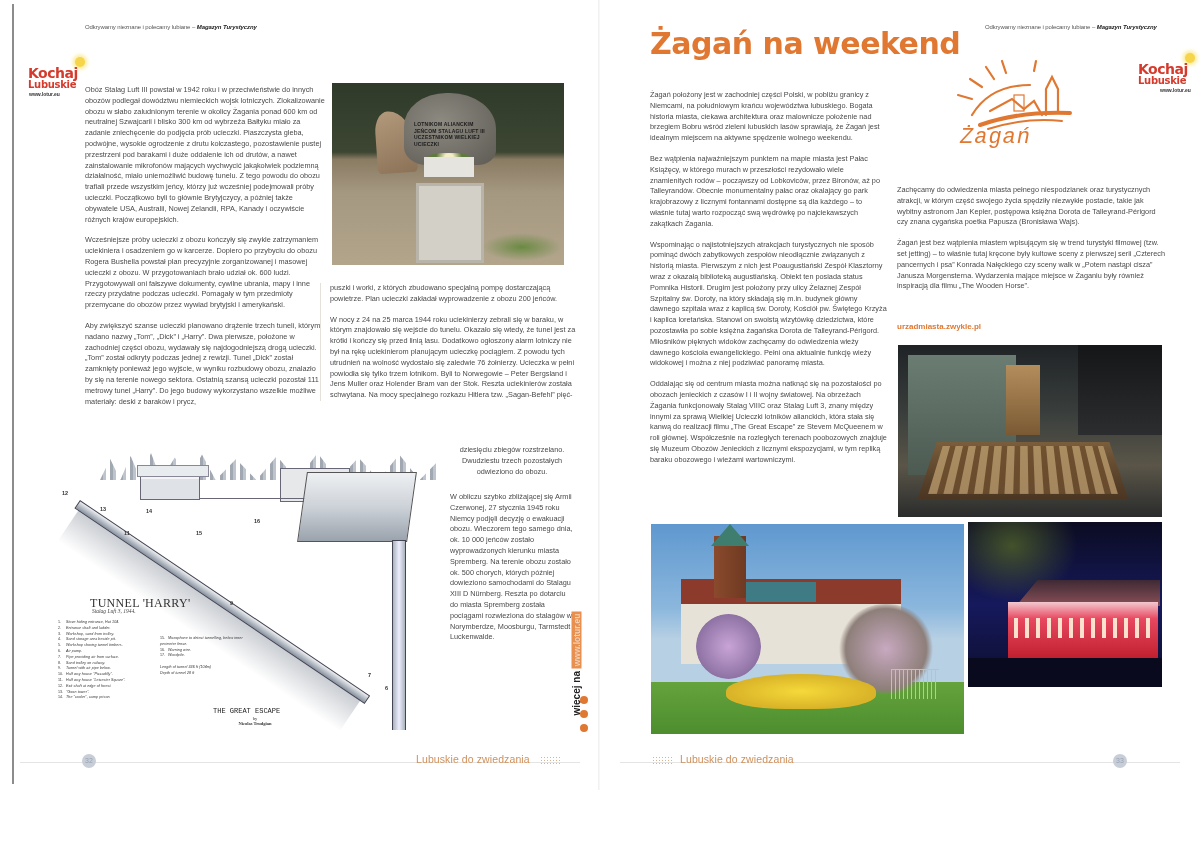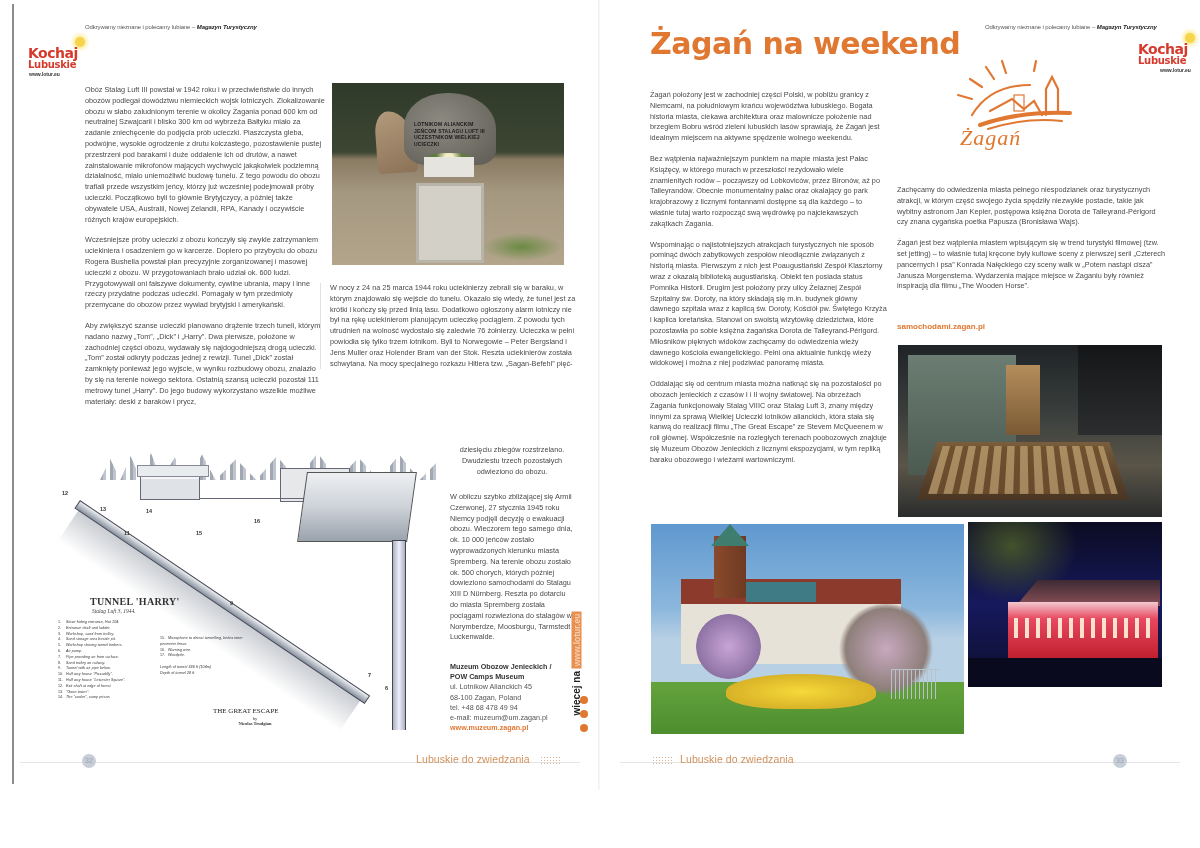--- a/index.html
+++ b/index.html
@@ -11,21 +11,21 @@
   .page-left { left: 0; width: 600px; }
   .page-right { left: 600px; width: 600px; }
   .gutter { position: absolute; left: 598px; top: 0; width: 4px; height: 790px; background: linear-gradient(90deg, #eee, #fafafa, #eee); }
   .scan-edge-top { position: absolute; left: 0; top: 0; width: 1200px; height: 4px; background: linear-gradient(90deg,#777 0,#bbb 40%,#e9eef2 60%,#e9eef2 100%); }
   .scan-edge-left { position: absolute; left: 12px; top: 4px; width: 2px; height: 780px; background: #8c8c8c; }
   .below-area { position: absolute; left: 0; top: 790px; width: 1200px; height: 58px; background: #ffffff; }
 
   .header-strap { position: absolute; font-size: 6px; color: #555; letter-spacing: -0.1px; white-space: nowrap; }
   .header-strap b { color: #222; font-style: italic; }
 
-  .logo { position: absolute; width: 58px; height: 40px; }
+  .logo { position: absolute; width: 58px; height: 40px; margin-top: 20px; }
   .logo .l1 { position: absolute; left: 0; top: 2px; font-family: "DejaVu Sans", sans-serif; font-weight: bold; font-size: 14px; color: #d63a2c; letter-spacing: -0.5px; line-height: 14px; }
   .logo .l2 { position: absolute; left: 0; top: 16px; font-family: "DejaVu Sans", sans-serif; font-weight: bold; font-size: 10px; color: #d63a2c; line-height: 10px; letter-spacing: -0.3px; }
   .logo .l3 { position: absolute; left: 1px; top: 27px; font-size: 5px; color: #333; font-weight: bold; }
   .logo .sun { position: absolute; left: 47px; top: -7px; width: 10px; height: 10px; border-radius: 50%; background: #f7d54a; box-shadow: 0 0 4px 2px #fbe98c; }
 
   .title { position: absolute; font-family: "DejaVu Sans", sans-serif; font-weight: bold; color: #e07832; letter-spacing: -0.5px; white-space: nowrap; }
 
   .body-text { position: absolute; font-size: 7.3px; line-height: 10.8px; color: #4a4a4a; text-align: left; }
   .body-text p { margin-bottom: 10px; }
 
@@ -45,43 +45,43 @@
   .drawing .hut1 { position: absolute; left: 100px; top: 20px; width: 60px; height: 30px; background: linear-gradient(180deg,#f4f4f4 0 30%, #dfe2e6 30%); border: 1px solid #667; }
   .drawing .hut1::before { content: ""; position: absolute; left: -4px; top: -6px; width: 70px; height: 10px; background: #e9ecef; border: 1px solid #889; }
   .drawing .hut2 { position: absolute; left: 240px; top: 18px; width: 70px; height: 34px; background: #e6e8ea; border: 1px solid #667; }
   .drawing .barrack { position: absolute; left: 262px; top: 22px; width: 110px; height: 70px; background: linear-gradient(180deg,#eef0f2 0,#cdd2d8 50%,#9aa2ac 100%); border: 1px solid #555; transform: skewX(-8deg); }
   .drawing .shaft { position: absolute; left: 352px; top: 90px; width: 14px; height: 200px; background: linear-gradient(90deg,#aab2bc,#eef,#aab2bc); border: 1px solid #445; }
   .drawing .tunnel { position: absolute; left: 40px; top: 50px; width: 350px; height: 10px; background: linear-gradient(180deg,#eef0f2,#8892a0); border: 1px solid #445; transform-origin: left top; transform: rotate(34deg); }
   .drawing .tunnel-shade { position: absolute; left: 40px; top: 58px; width: 340px; height: 40px; background: linear-gradient(180deg, rgba(90,100,115,0.35), transparent); transform-origin: left top; transform: rotate(34deg); }
   .drawing .fence { position: absolute; left: 160px; top: 48px; width: 180px; height: 1px; background: #667; }
   .num { position: absolute; font-size: 5.5px; color: #333; font-weight: bold; }
 
-  .tunnel-title { position: absolute; font-family: "Liberation Serif", serif; font-size: 10px; color: #333; letter-spacing: 0.3px; font-weight: bold; }
+  .tunnel-title { position: absolute; font-family: "Liberation Serif", serif; font-size: 12px; color: #333; letter-spacing: 0.3px; font-weight: normal; }
   .tunnel-sub { position: absolute; font-family: "Liberation Serif", serif; font-size: 5.5px; font-style: italic; color: #444; }
   .legend-list { position: absolute; font-size: 3.6px; line-height: 5.8px; color: #333; font-style: italic; letter-spacing: 0.1px; }
   .legend-list .n { font-style: normal; display: inline-block; width: 8px; }
-  .caption-title { position: absolute; font-family: Liberation Serif, serif; font-size: 7px; color: #222; }
+  .caption-title { position: absolute; font-family: Liberation Mono, monospace; font-size: 7px; color: #222; }
   .caption-by { position: absolute; font-family: "Liberation Serif", serif; font-size: 4.5px; color: #333; text-align: center; }
 
   .info-box { position: absolute; font-size: 7.2px; line-height: 10.2px; color: #555; }
   .info-box .name { font-weight: bold; color: #333; }
   .info-box .url { font-weight: bold; color: #e07832; }
 
   .more-vertical { position: absolute; left: 576px; top: 550px; width: 16px; height: 190px; }
   .more-vertical .txt { position: absolute; left: -80px; top: 80px; width: 160px; transform: rotate(-90deg); transform-origin: center; font-size: 10px; font-weight: bold; color: #222; white-space: nowrap; }
   .more-vertical .txt .hl { background: #e8904f; color: #f7d2b5; padding: 0 2px; font-size: 8.5px; }
   .dot { position: absolute; width: 8px; height: 8px; border-radius: 50%; background: #e07832; left: 4px; }
 
   .footer-line { position: absolute; height: 1px; background: #e4e4e4; }
   .footer-text { position: absolute; font-size: 10.5px; color: #d0915c; letter-spacing: 0.1px; white-space: nowrap; }
   .footer-dots { position: absolute; width: 20px; height: 9px; background-image: radial-gradient(circle, #d8b291 0.7px, transparent 0.9px); background-size: 3px 3px; }
   .page-num { position: absolute; width: 14px; height: 14px; border-radius: 50%; background: #c8ced8; color: #9aa2b0; font-size: 7px; text-align: center; line-height: 14px; }
 
   .zagan-logo { position: absolute; left: 950px; top: 55px; width: 130px; height: 110px; }
-  .zagan-logo .word { position: absolute; left: 10px; top: 70px; font-family: Liberation Serif, serif; font-style: italic; font-size: 22px; color: #e07832; letter-spacing: 1px; }
+  .zagan-logo .word { position: absolute; left: 10px; top: 70px; font-family: Liberation Mono, monospace; font-style: italic; font-size: 22px; color: #e07832; letter-spacing: 1px; }
 
   .link { position: absolute; font-size: 8px; font-weight: bold; color: #e07832; }
 
   .museum-photo { background: linear-gradient(180deg,#1f2326 0%, #3a3f3d 40%, #5a5548 70%, #2a2c2c 100%); }
   .museum-photo .wall { position: absolute; left: 10px; top: 10px; width: 108px; height: 120px; background: linear-gradient(180deg,#6b7d72,#4c5a52); }
   .museum-photo .door { position: absolute; left: 108px; top: 20px; width: 34px; height: 70px; background: linear-gradient(180deg,#b48d5c,#7a5a34); }
   .museum-photo .model { position: absolute; left: 30px; top: 88px; width: 190px; height: 70px; background: linear-gradient(180deg,#7a5e3c,#4a3522); transform: perspective(200px) rotateX(35deg); }
   .museum-photo .model::after { content: ""; position: absolute; left: 8px; top: 6px; right: 8px; bottom: 6px; background: repeating-linear-gradient(90deg, #b99a6c 0 8px, #6e4f2e 8px 14px); opacity: 0.8; }
   .museum-photo .rightwall { position: absolute; left: 180px; top: 0; width: 90px; height: 90px; background: linear-gradient(180deg,#141618,#2b2d2f); }
 
@@ -135,20 +135,21 @@
       <div class="stone2"></div>
       <div class="boulder"></div>
       <div class="boulder-text">LOTNIKOM ALIANCKIM JEŃCOM STALAGU LUFT III UCZESTNIKOM WIELKIEJ UCIECZKI</div>
       <div class="flowers"></div>
       <div class="grave-top"></div>
       <div class="grave"></div>
       <div class="grass"></div>
     </div>
 
     <div class="body-text" style="left:320px; top:283px; width:262px; border-left:1px solid #e4e0da; padding-left:9px;">
+      <p>puszki i worki, z których zbudowano specjalną pompę dostarczającą powietrze. Plan ucieczki zakładał wyprowadzenie z obozu 200 jeńców.</p>
       <p style="margin-bottom:0;">W nocy z 24 na 25 marca 1944 roku uciekinierzy zebrali się w baraku, w którym znajdowało się wejście do tunelu. Okazało się wtedy, że tunel jest za krótki i kończy się przed linią lasu. Dodatkowo ogłoszony alarm lotniczy nie był na rękę uciekinierom planującym ucieczkę pociągiem. Z powodu tych utrudnień na wolność wydostało się zaledwie 76 żołnierzy. Ucieczka w pełni powiodła się tylko trzem lotnikom. Byli to Norwegowie – Peter Bergsland i Jens Muller oraz Holender Bram van der Stok. Reszta uciekinierów została schwytana. Na mocy specjalnego rozkazu Hitlera tzw. „Sagan-Befehl” pięć-</p>
     </div>
     <div class="body-text" style="left:452px; top:445px; width:120px;text-align:center;">dziesięciu zbiegów rozstrzelano. Dwudziestu trzech pozostałych odwieziono do obozu.</div>
 
     <div class="body-text" style="left:450px; top:492px; width:125px;">W obliczu szybko zbliżającej się Armii Czerwonej, 27 stycznia 1945 roku Niemcy podjęli decyzję o ewakuacji obozu. Wieczorem tego samego dnia, ok. 10 000 jeńców zostało wyprowadzonych kierunku miasta Spremberg. Na terenie obozu zostało ok. 500 chorych, których później dowieziono samochodami do Stalagu XIII D Nürnberg. Reszta po dotarciu do miasta Spremberg została pociągami rozwieziona do stalagów w Norymberdze, Moosburgu, Tarmstedt i Luckenwalde.</div>
 
     <div class="photo drawing" style="left:40px; top:450px; width:410px; height:280px;">
       <div class="trees"></div>
       <div class="hut1"></div>
       <div class="hut2"></div>
@@ -195,29 +196,20 @@
       <div style="margin-top:6px;">Length of tunnel 336 ft (104m)</div>
       <div>Depth of tunnel 28 ft</div>
     </div>
 
     <div class="caption-title" style="left:213px; top:707px;">THE GREAT ESCAPE</div>
     <div class="caption-by" style="left:225px; top:716px; width:60px;">
       <div>by</div>
       <div style="font-weight:bold;">Nicolas Trudgian</div>
     </div>
 
-    <div class="info-box" style="left:450px; top:662px; width:120px;">
-      <div class="name">Muzeum Obozow Jenieckich /</div>
-      <div class="name">POW Camps Museum</div>
-      <div>ul. Lotnikow Alianckich 45</div>
-      <div>68-100 Zagan, Poland</div>
-      <div>tel. +48 68 478 49 94</div>
-      <div>e-mail: muzeum@um.zagan.pl</div>
-      <div class="url">www.muzeum.zagan.pl</div>
-    </div>
 
     <div class="more-vertical">
       <div class="txt">
         <span>więcej na</span>
         <span class="hl">www.lotur.eu</span>
       </div>
       <span class="dot" style="top:146px;"></span>
       <span class="dot" style="top:160px;"></span>
       <span class="dot" style="top:174px;"></span>
     </div>
@@ -250,21 +242,21 @@
       <p>Bez wątpienia najważniejszym punktem na mapie miasta jest Pałac Książęcy, w którego murach w przeszłości rezydowało wiele znamienitych rodów – począwszy od Lobkoviców, przez Bironów, aż po Talleyrandów. Obecnie monumentalny pałac oraz okalający go park krajobrazowy z licznymi fontannami dostępne są dla każdego – to właśnie tutaj warto rozpocząć swą wędrówkę po najciekawszych zakątkach Żagania.</p>
       <p>Wspominając o najistotniejszych atrakcjach turystycznych nie sposób pominąć dwóch zabytkowych zespołów nieodłącznie związanych z historią miasta. Pierwszym z nich jest Poaugustiański Zespół Klasztorny wraz z okazałą biblioteką augustiańską. Obiekt ten posiada status Pomnika Historii. Drugim jest położony przy ulicy Żelaznej Zespół Szpitalny św. Doroty, na który składają się m.in. budynek główny dawnego szpitala wraz z kaplicą św. Doroty, Kościół pw. Świętego Krzyża i kaplica loretańska. Stanowi on swoistą wizytówkę dziedzictwa, które pozostawiła po sobie księżna żagańska Dorota de Talleyrand-Périgord. Miłośników pięknych widoków zachęcamy do odwiedzenia wieży dawnego kościoła ewangelickiego. Pełni ona aktualnie funkcję wieży widokowej i można z niej podziwiać panoramę miasta.</p>
       <p>Oddalając się od centrum miasta można natknąć się na pozostałości po obozach jenieckich z czasów I i II wojny światowej. Na obrzeżach Żagania funkcjonowały Stalag VIIIC oraz Stalag Luft 3, znany między innymi za sprawą Wielkiej Ucieczki lotników alianckich, która stała się kanwą do realizacji filmu „The Great Escape” ze Stevem McQueenem w roli głównej. Współcześnie na rozległych terenach poobozowych znajduje się Muzeum Obozów Jenieckich z licznymi ekspozycjami, w tym repliką baraku obozowego i wieżami wartowniczymi.</p>
     </div>
 
     <div class="body-text" style="left:297px; top:185px; width:270px;">
       <p>Zachęcamy do odwiedzenia miasta pełnego niespodzianek oraz turystycznych atrakcji, w którym część swojego życia spędziły niezwykłe postacie, takie jak wybitny astronom Jan Kepler, postępowa księżna Dorota de Talleyrand-Périgord czy znana cygańska poetka Papusza (Bronisława Wajs).</p>
       <p>Żagań jest bez wątpienia miastem wpisującym się w trend turystyki filmowej (tzw. set jetting) – to właśnie tutaj kręcone były kultowe sceny z pierwszej serii „Czterech pancernych i psa” Konrada Nałęckiego czy sceny walk w „Potem nastąpi cisza” Janusza Morgensterna. Wydarzenia mające miejsce w Żaganiu były również inspiracją dla filmu „The Wooden Horse”.</p>
     </div>
 
-    <div class="link" style="left:297px; top:322px;">samochodami.zagan.pl</div>
+    <div class="link" style="left:297px; top:322px;">urzadmiasta.zwykle.pl</div>
 
     <div class="photo museum-photo" style="left:298px; top:345px; width:264px; height:172px;">
       <div class="wall"></div>
       <div class="door"></div>
       <div class="rightwall"></div>
       <div class="model"></div>
     </div>
 
     <div class="photo church-photo" style="left:51px; top:524px; width:313px; height:210px;">
       <div class="nave"></div>

